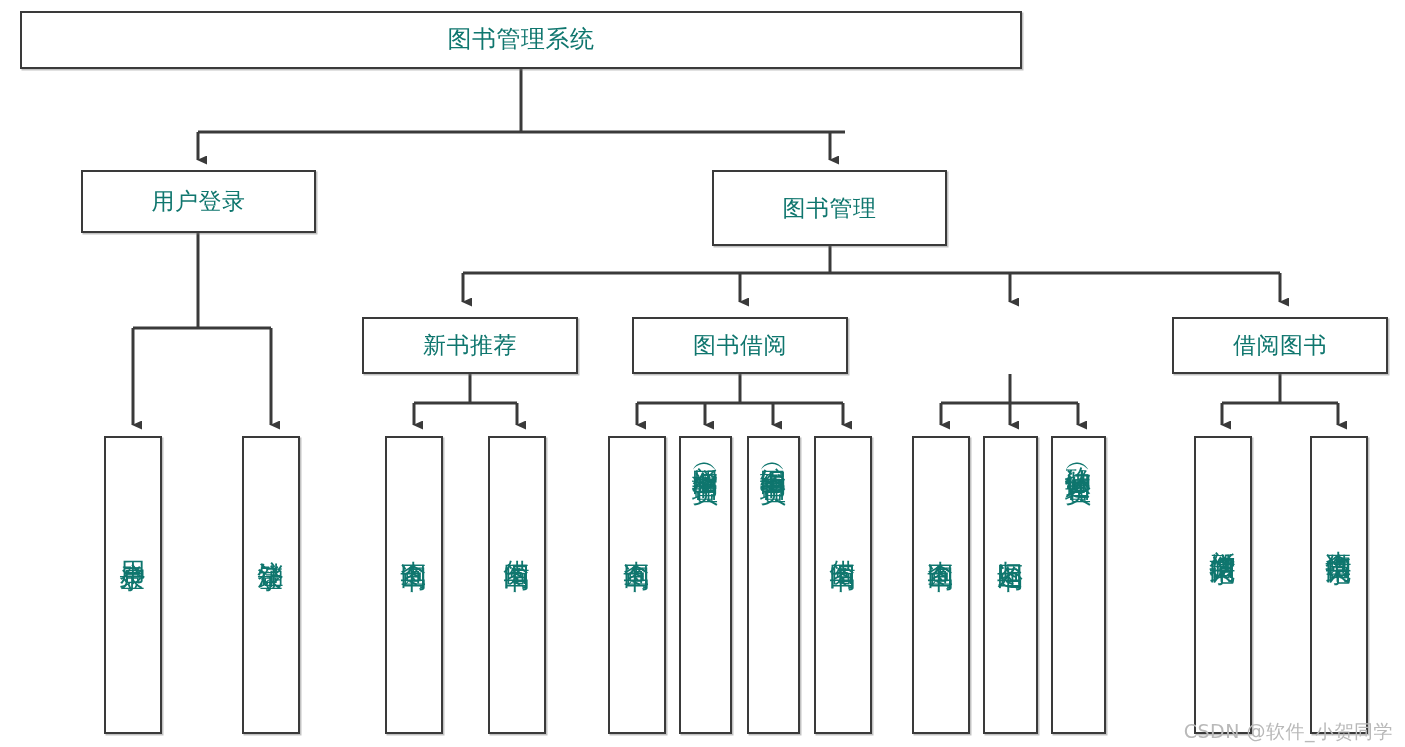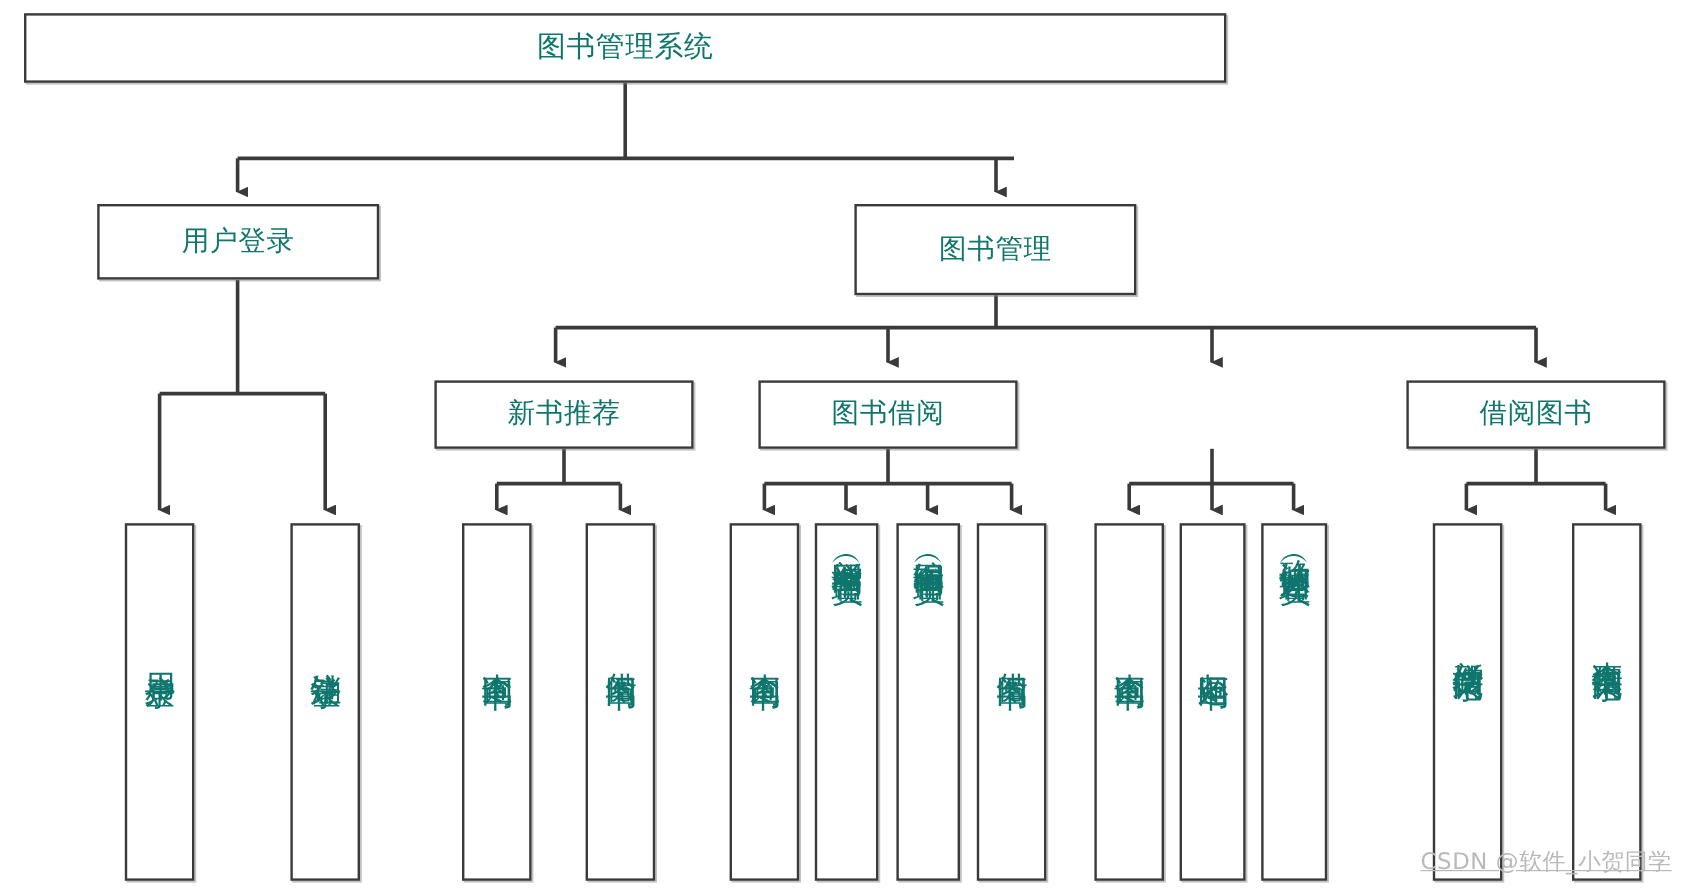--- a/index.html
+++ b/index.html
@@ -58,26 +58,25 @@
   }
   .node.leaf.mid .label {
     margin-top: 84px;
   }
   .node.leaf.short .label {
     margin-top: 94px;
   }
   .watermark {
     position: absolute;
     right: 12px;
-    bottom: 16px;
+    bottom: 2px;
     font-size: 19px;
     color: #b9b9b9;
     letter-spacing: 0.5px;
     white-space: nowrap;
-    text-decoration: underline;
   }
 </style>
 </head>
 <body>
 
 <div id="canvas">
 
   <svg class="edges" viewBox="0 0 1405 747">
     <defs>
       <marker id="arrow" markerWidth="9" markerHeight="10" refX="4.5" refY="9" orient="auto" markerUnits="userSpaceOnUse">

